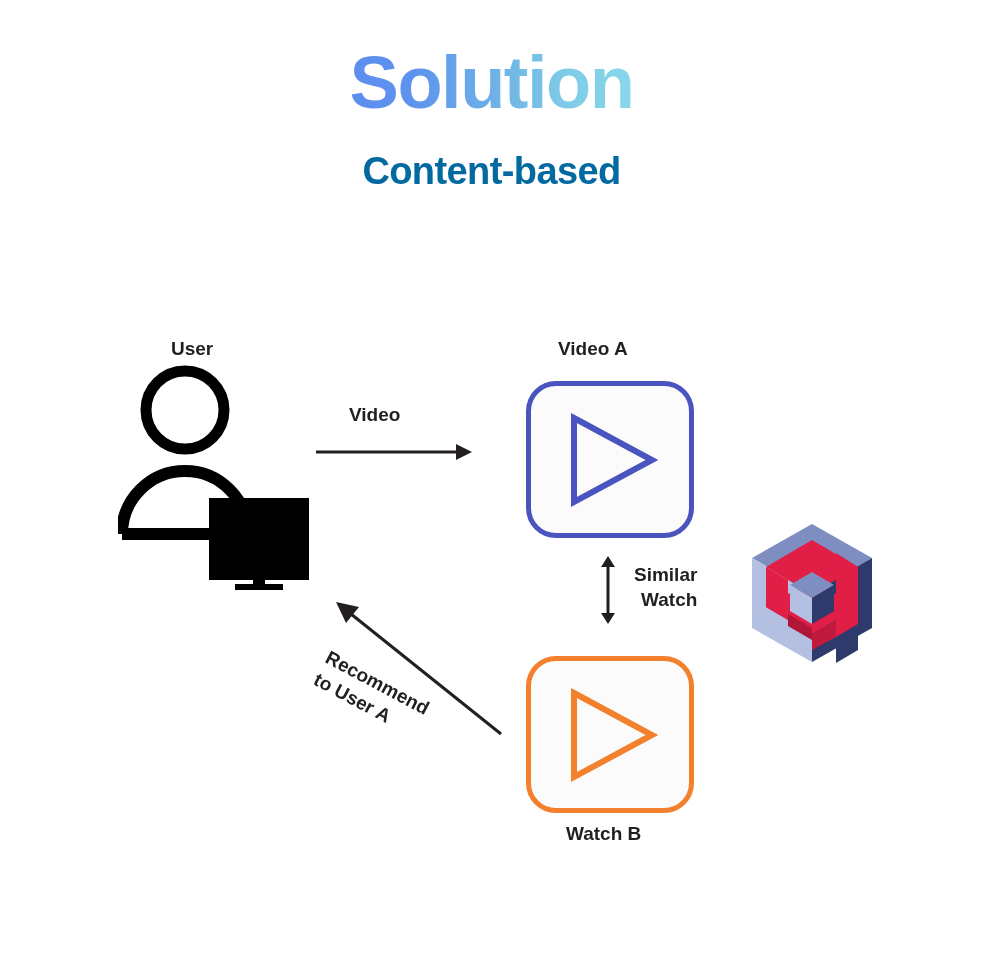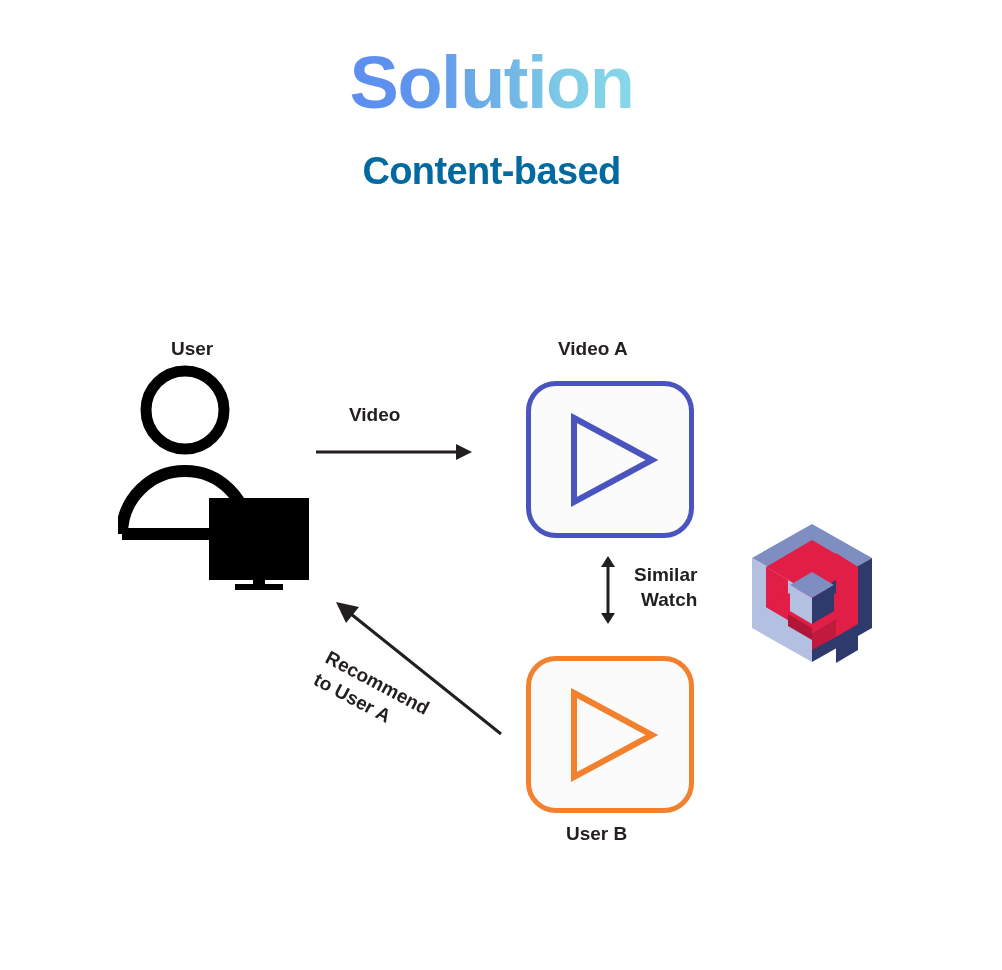--- a/index.html
+++ b/index.html
@@ -193,21 +193,21 @@
   <div class="node-label" id="similar-label">
     <span class="sim-line">Similar</span>
     <span class="sim-line">Watch</span>
   </div>
 
   <div class="video-box" id="video-b-box">
     <svg class="play-tri" viewBox="0 0 100 96">
       <path d="M14 6 L92 48 L14 90 Z" fill="none" stroke="#f3802d" stroke-width="6" stroke-linejoin="miter"></path>
     </svg>
   </div>
-  <div class="node-label" id="video-b-label">User B</div>
+  <div class="node-label" id="video-b-label">Watch B</div>
 
   <svg id="recommend-arrow" class="arrow-svg" viewBox="0 0 186 148">
     <line x1="175" y1="140" x2="20" y2="16" stroke="#231f20" stroke-width="3"></line>
     <path d="M10 8 L33 13 L20 29 Z" fill="#231f20"></path>
   </svg>
   <div class="node-label" id="recommend-label">
     <span class="rec-line">Recommend</span>
     <span class="rec-line">to User A</span>
   </div>
 

